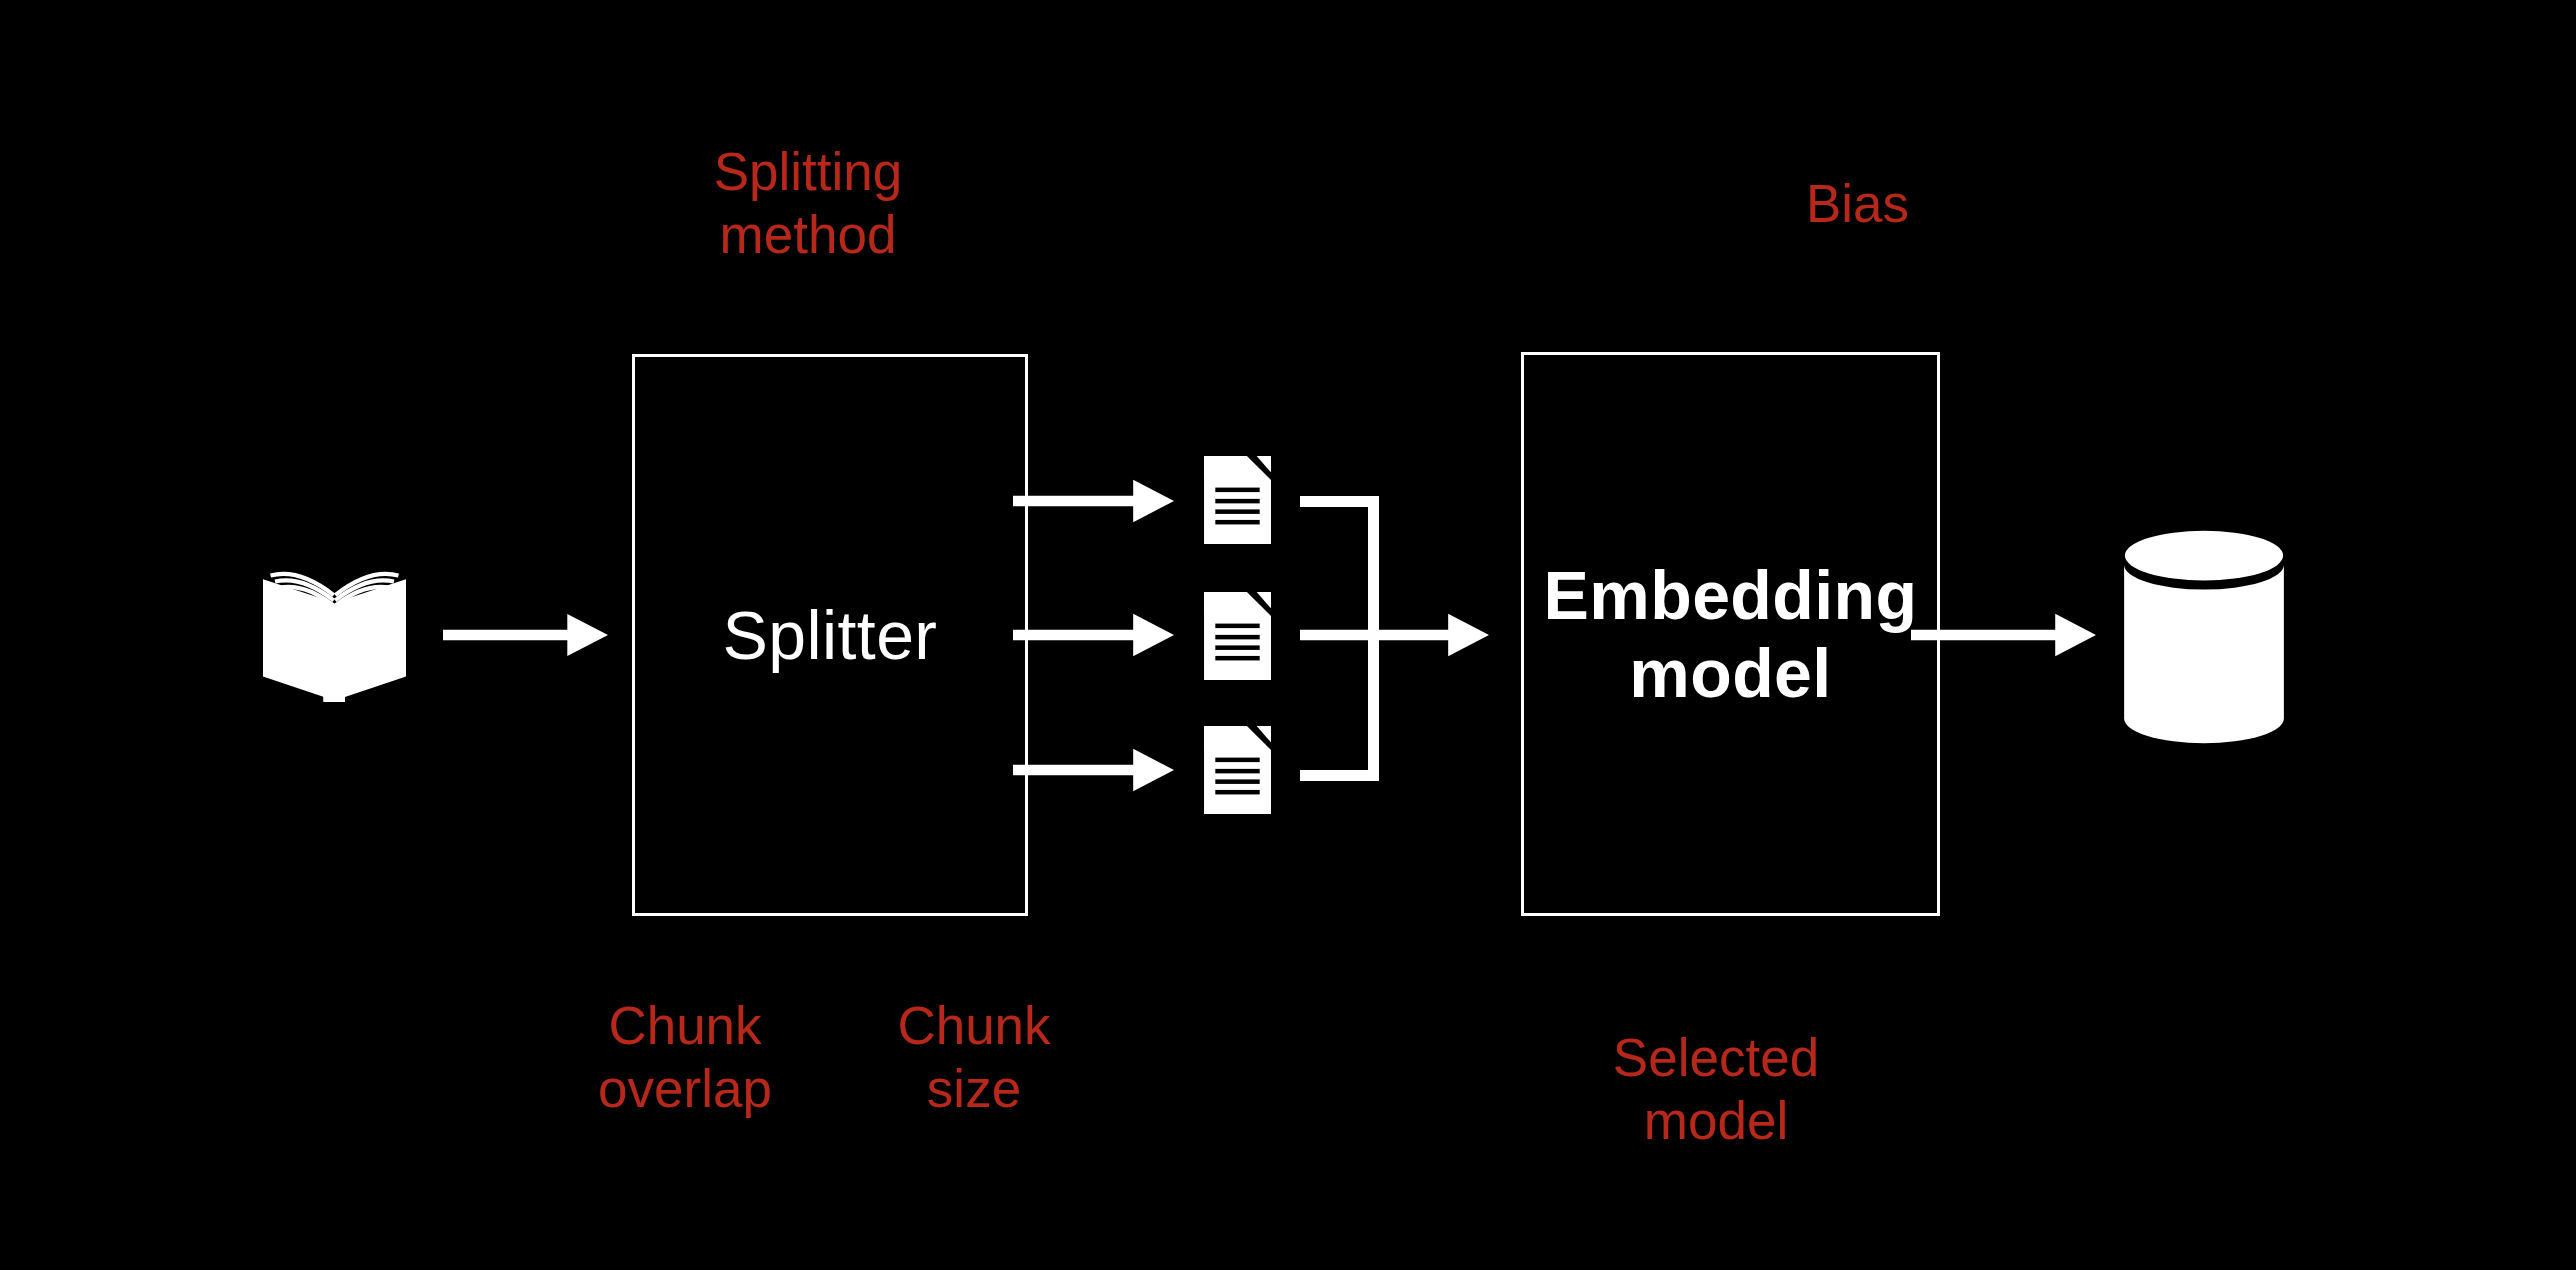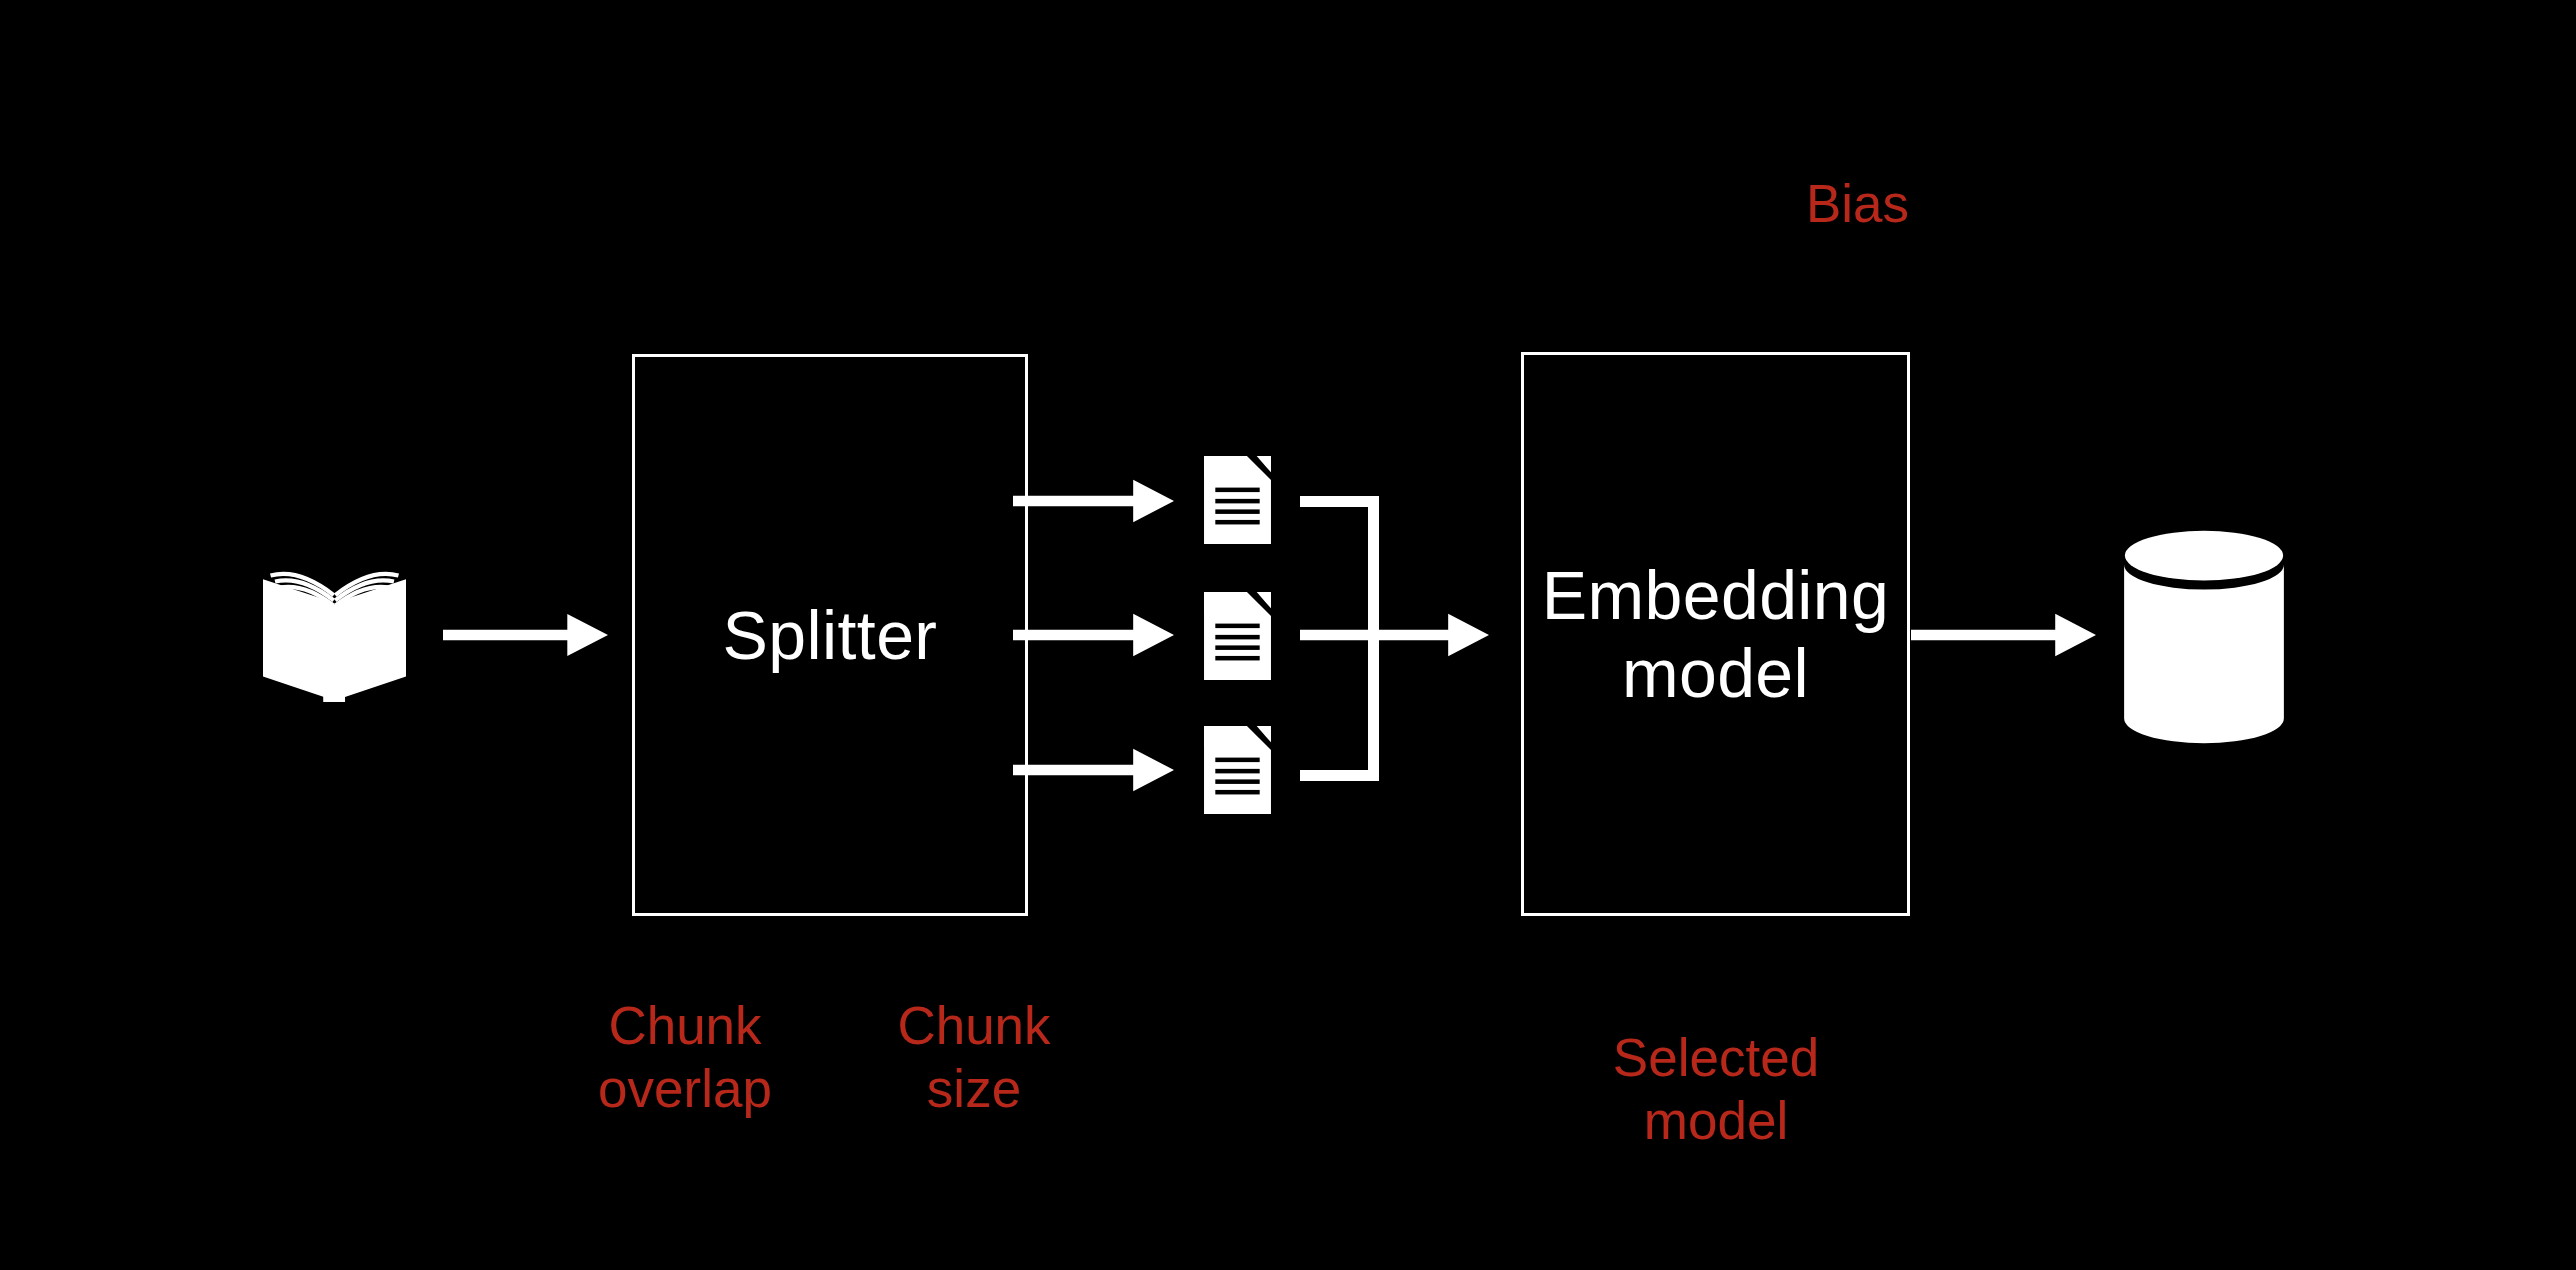--- a/index.html
+++ b/index.html
@@ -112,34 +112,36 @@
   </svg>
 
   <div class="white-bar" style="left:1300px;top:496px;width:78px;height:10.6px;"></div>
   <div class="white-bar" style="left:1368px;top:496px;width:10.6px;height:285px;"></div>
   <div class="white-bar" style="left:1300px;top:770px;width:78px;height:10.6px;"></div>
 
   <svg class="abs" style="left:1300px;top:613px;" width="189" height="44" viewBox="0 0 250 58">
     <polygon fill="#ffffff" points="0,22 196,22 196,1 250,29 196,57 196,36 0,36"></polygon>
   </svg>
 
-  <div class="node-box" style="left:1521px;top:352px;width:389px;height:564px;">
+  <div class="node-box" style="left:1521px;top:352px;width:419px;height:564px;font-weight:bold;">
     <div class="node-label">Embedding
 model</div>
   </div>
 
   <svg class="abs" style="left:1911px;top:613px;" width="185" height="44" viewBox="0 0 245 58">
     <polygon fill="#ffffff" points="0,22 191,22 191,1 245,29 191,57 191,36 0,36"></polygon>
   </svg>
 
   <svg class="abs" style="left:2124px;top:530px;" width="160" height="214" viewBox="0 0 212 284">
     <path fill="#ffffff" d="M0,46 L0,250 A106,33 0 0 0 212,250 L212,46 A106,33 0 0 1 0,46 Z"></path>
     <ellipse cx="106" cy="34" rx="105" ry="33" fill="#ffffff"></ellipse>
   </svg>
 
+  <div class="red-label" style="left:808px;top:140px;">Splitting
+method</div>
   <div class="red-label" style="left:1713px;top:172px;text-align:right;">Bias</div>
   <div class="red-label" style="left:685px;top:994px;">Chunk
 overlap</div>
   <div class="red-label" style="left:974px;top:994px;">Chunk
 size</div>
   <div class="red-label" style="left:1716px;top:994px;margin-top:32px;">Selected
 model</div>
 
 </div>
 

